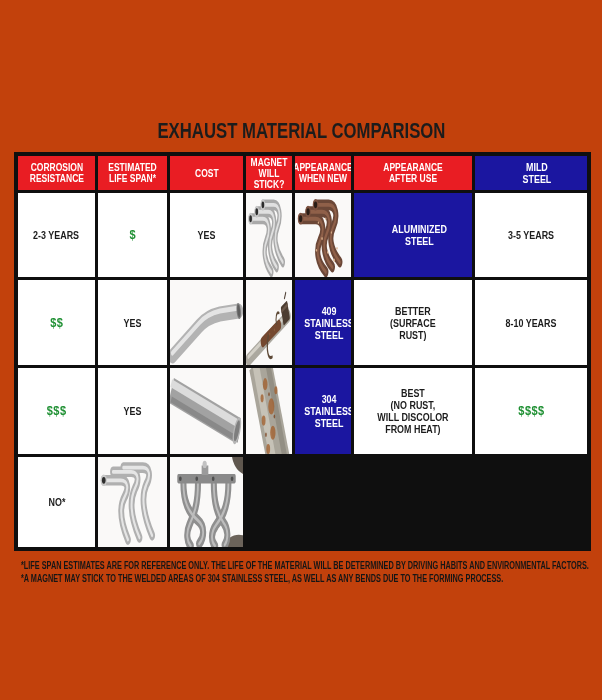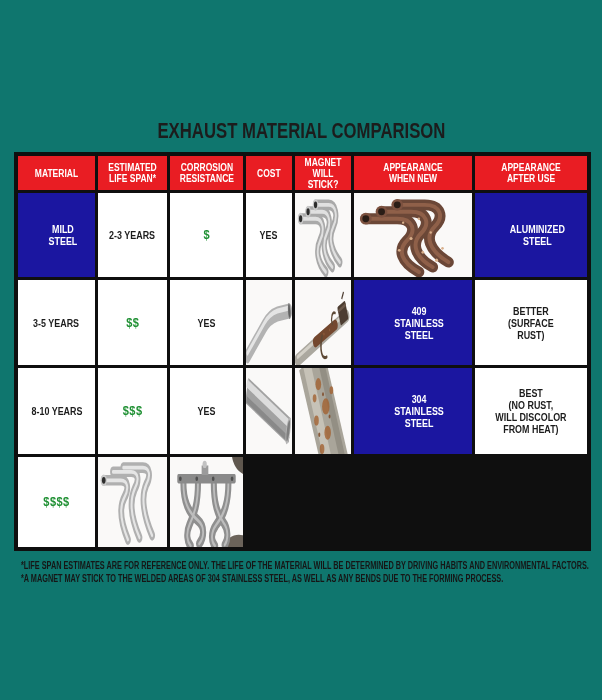--- a/index.html
+++ b/index.html
@@ -9,21 +9,21 @@
     --border-black:#0f0f0f;
     --text-dark:#1c1c1c;
   }
   *{box-sizing:border-box;}
   html,body{margin:0;padding:0;}
   body{
     width:602px;height:700px;background:#ffffff;
     font-family:"Liberation Sans", sans-serif;
     overflow:hidden;
   }
-  .canvas{position:relative;width:602px;height:700px;background:#0f766e;}
+  .canvas{position:relative;width:602px;height:700px;background:#c2410c;}
 
   
   .title{
     position:absolute;top:118px;left:0;width:602px;
     text-align:center;color:var(--text-dark);
   }
   .title .cond{
     display:inline-block;transform:scaleX(0.76);transform-origin:center;
     font-size:22px;font-weight:bold;letter-spacing:0px;white-space:nowrap;
   }
@@ -66,29 +66,26 @@
 
 <div class="canvas">
 
   <div class="title">
     <span class="cond">EXHAUST MATERIAL COMPARISON</span>
   </div>
 
   <div class="table">
 
     <div class="cell head">
-        <span class="txt">MATERIAL</span>
+        <span class="txt">CORROSION
+RESISTANCE</span>
       </div>
     <div class="cell head">
         <span class="txt">ESTIMATED
 LIFE SPAN*</span>
-      </div>
-    <div class="cell head">
-        <span class="txt">CORROSION
-RESISTANCE</span>
       </div>
     <div class="cell head">
         <span class="txt">COST</span>
       </div>
     <div class="cell head">
         <span class="txt">MAGNET
 WILL STICK?</span>
       </div>
     <div class="cell head">
         <span class="txt">APPEARANCE
@@ -262,20 +259,23 @@
       </div>
     <div class="cell">
         <span class="txt">BEST
 (NO RUST,
 WILL DISCOLOR
 FROM HEAT)</span>
       </div>
     <div class="cell cost">
         <span class="txt">$$$$</span>
       </div>
+    <div class="cell">
+        <span class="txt">NO*</span>
+      </div>
     <div class="cell photo" aria-label="photo of new 304 stainless exhaust headers">
       <svg viewBox="0 0 120 85" preserveAspectRatio="none">
         <g fill="none" stroke-linecap="round">
           <path d="M44,10 H78 C90,10 92,18 84,26 C74,38 80,56 94,74" stroke="#b0b0b0" stroke-width="10"></path>
           <path d="M26,14 H58 C70,14 72,22 64,30 C54,42 58,58 72,76" stroke="#b0b0b0" stroke-width="10"></path>
           <path d="M10,22 H40 C52,22 54,30 46,38 C36,48 40,62 52,78" stroke="#b0b0b0" stroke-width="10"></path>
           <path d="M44,10 H78 C90,10 92,18 84,26 C74,38 80,56 94,74" stroke="#e5e5e5" stroke-width="3.5"></path>
           <path d="M26,14 H58 C70,14 72,22 64,30 C54,42 58,58 72,76" stroke="#e5e5e5" stroke-width="3.5"></path>
           <path d="M10,22 H40 C52,22 54,30 46,38 C36,48 40,62 52,78" stroke="#e5e5e5" stroke-width="3.5"></path>
         </g>

